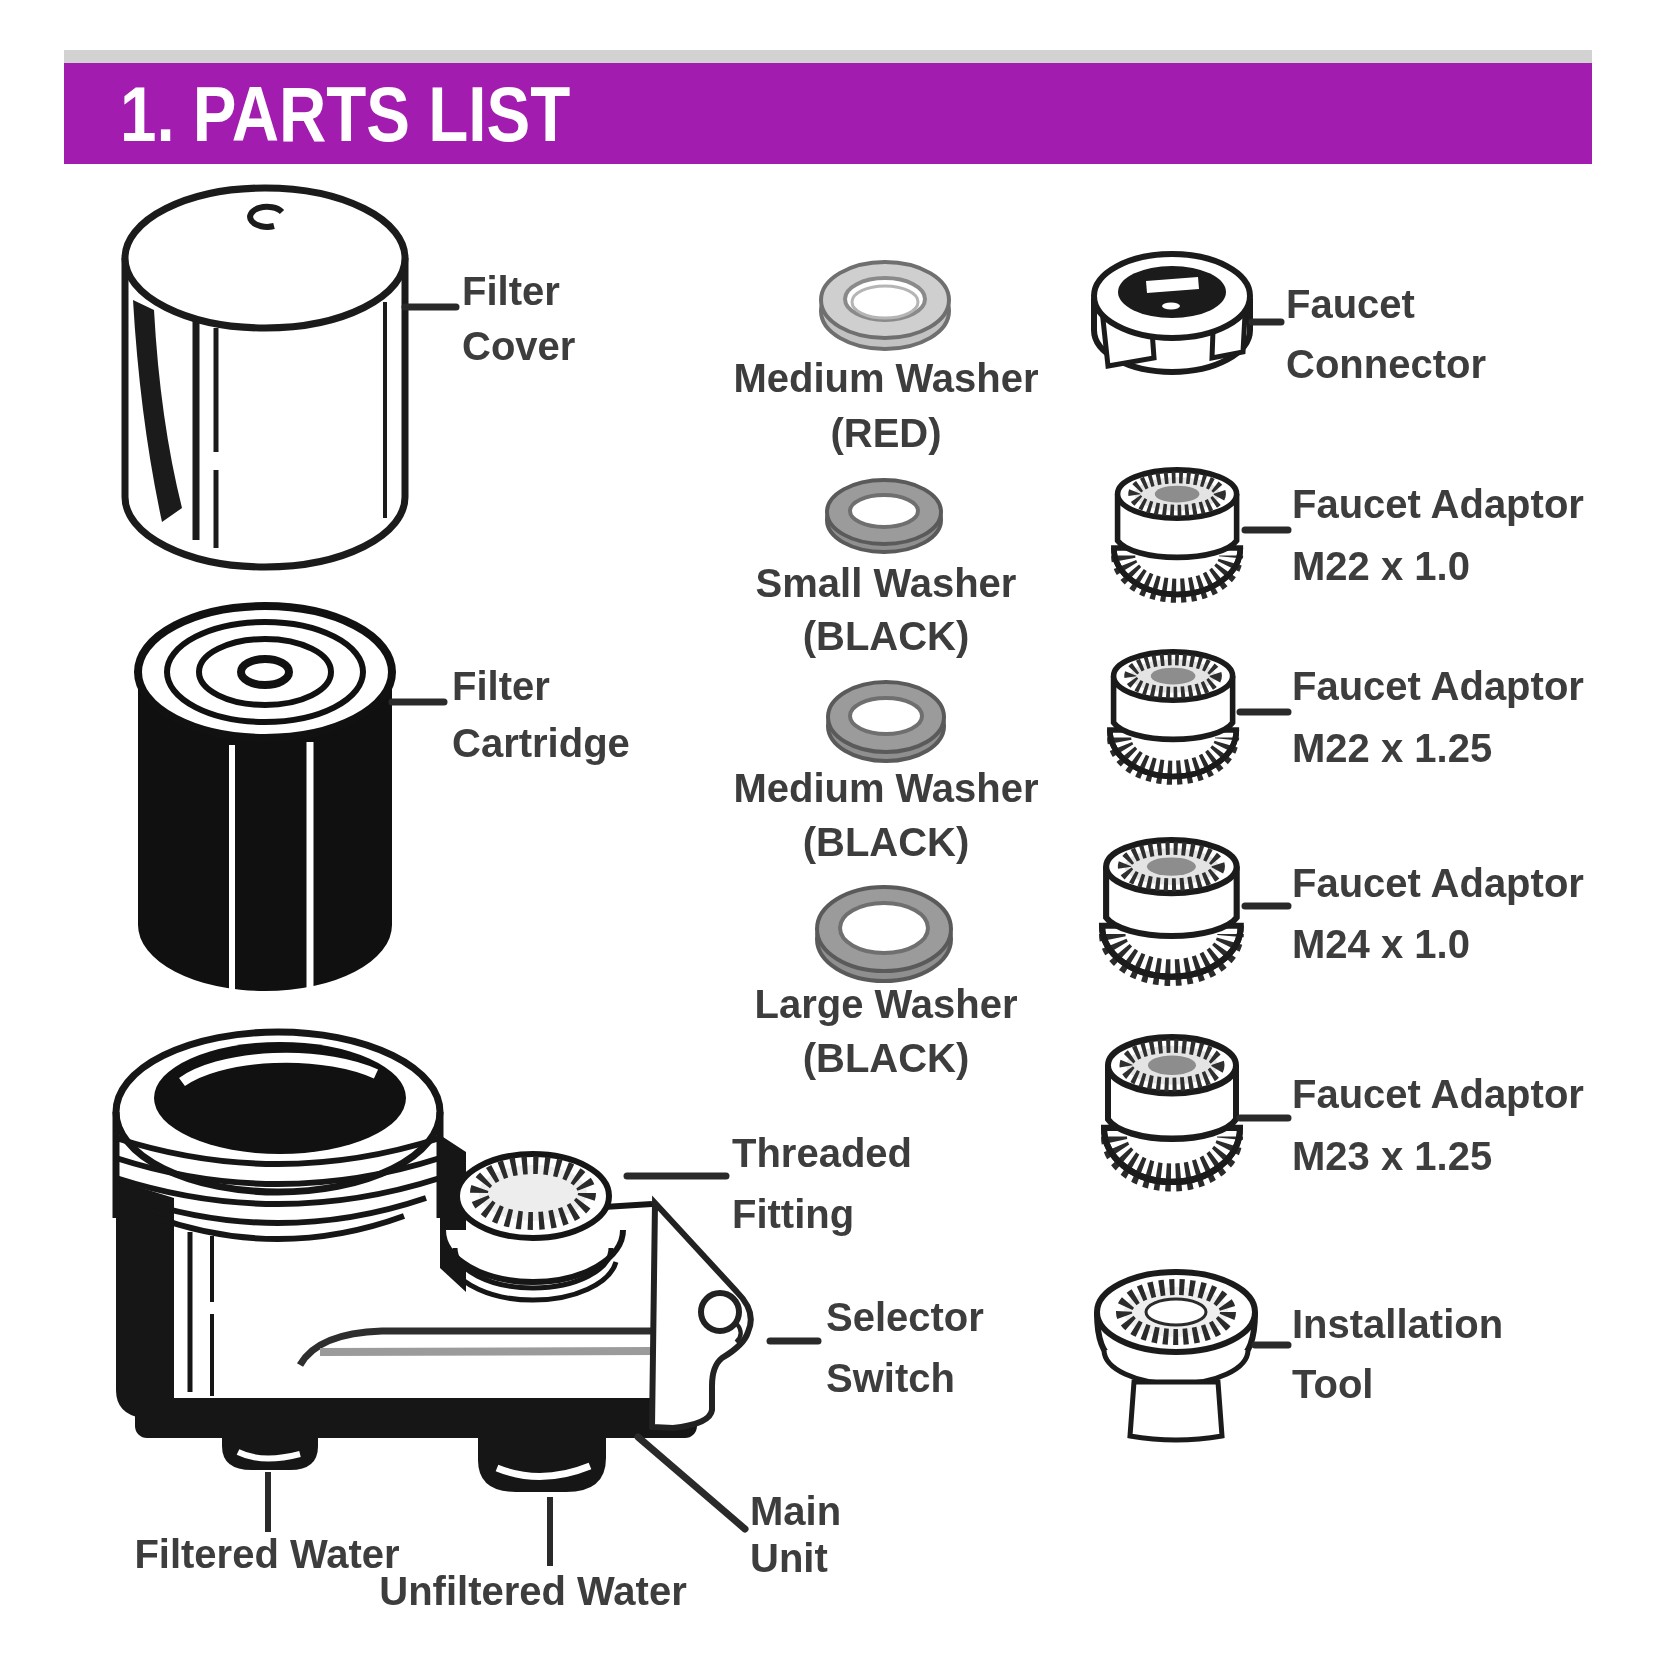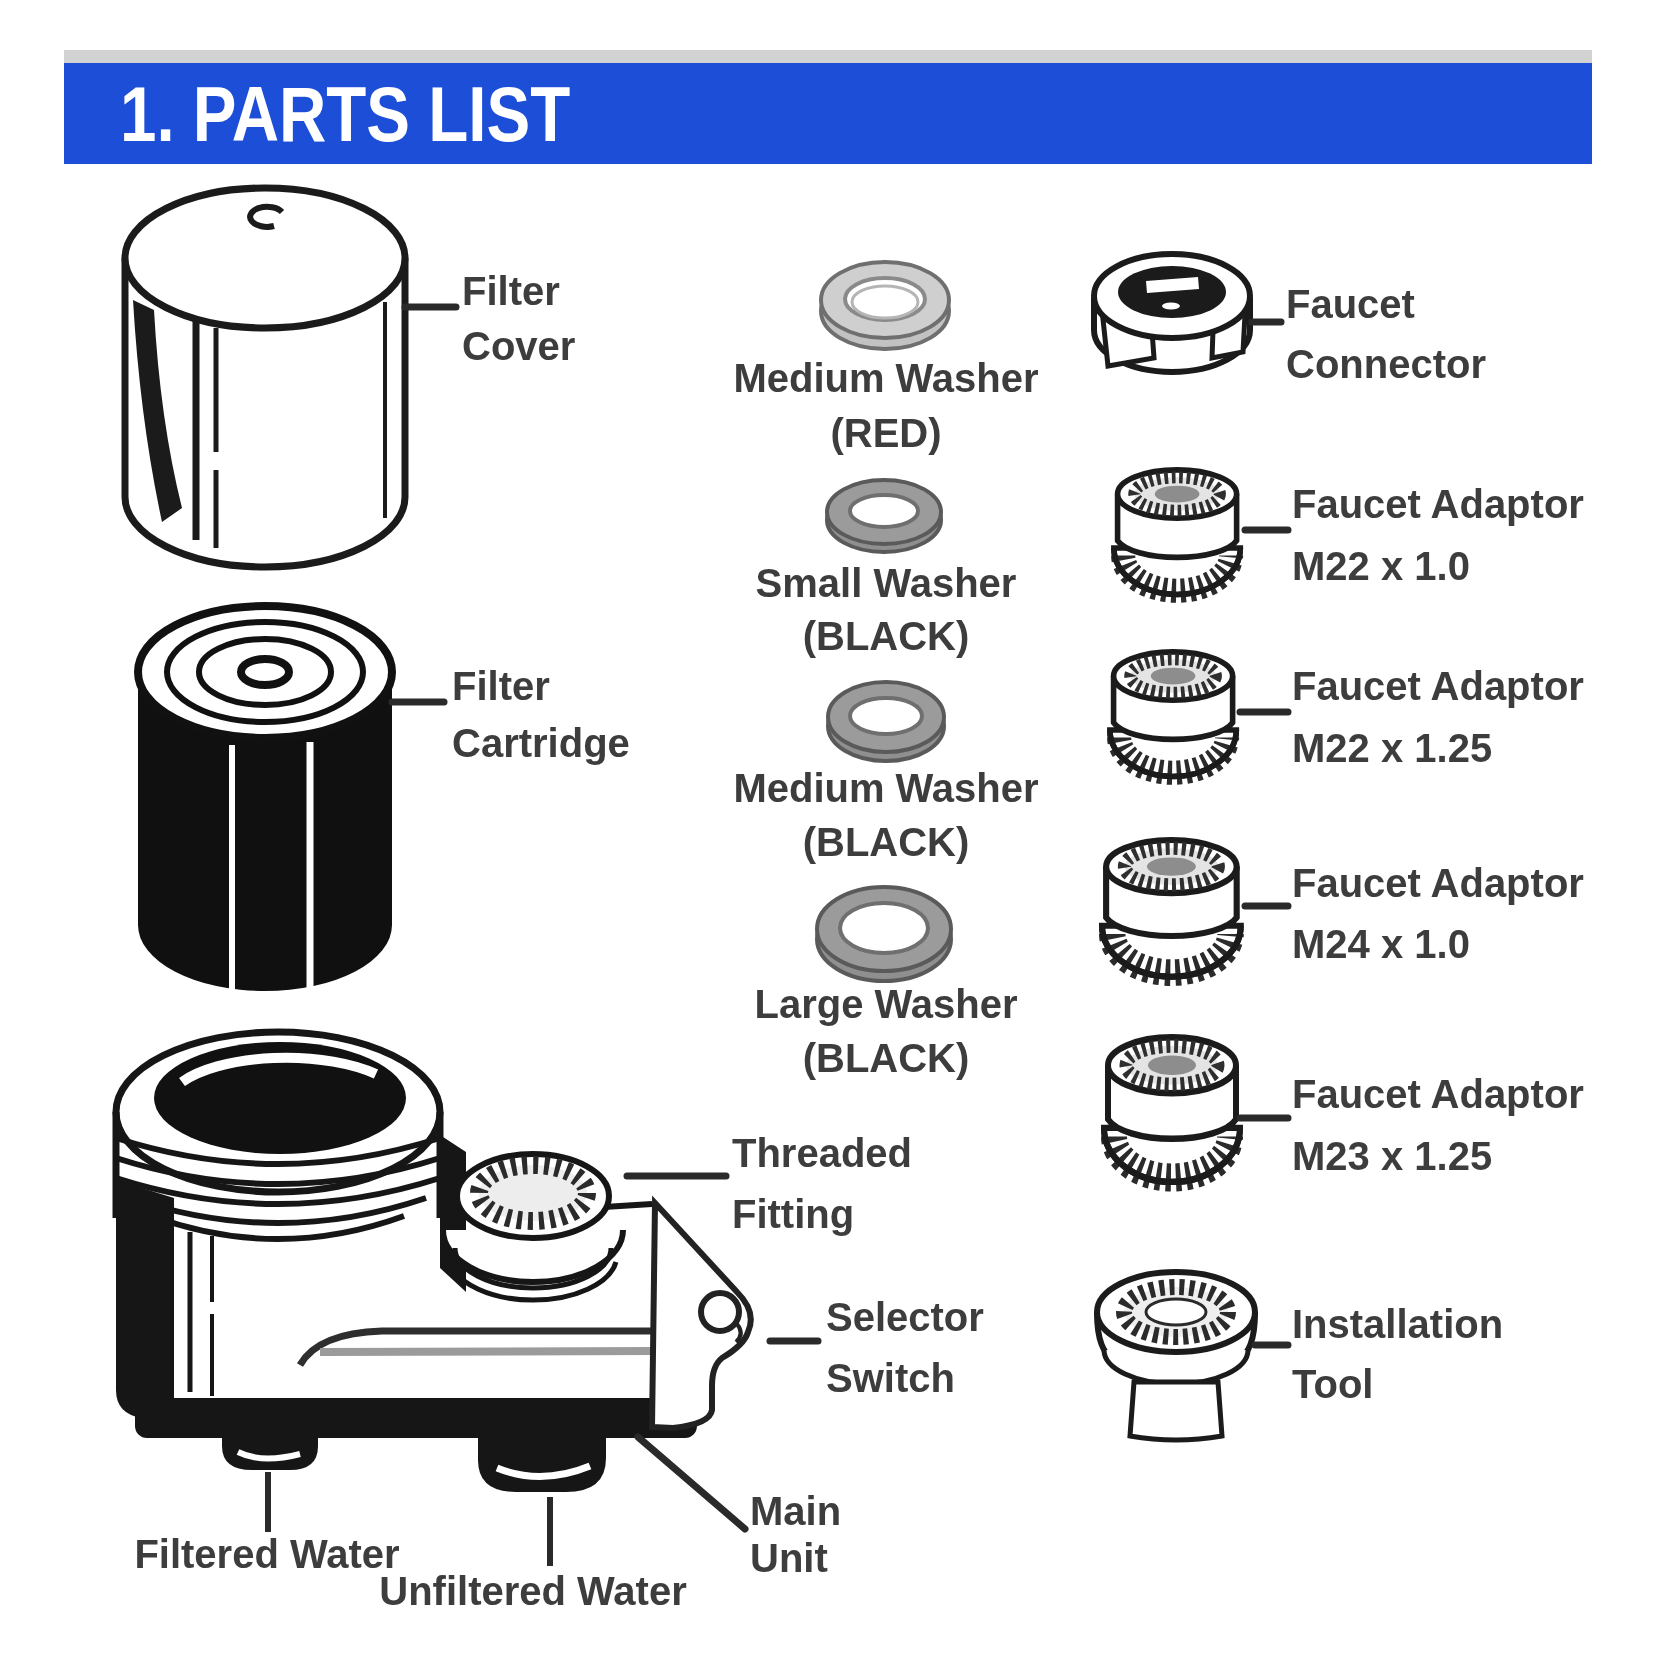--- a/index.html
+++ b/index.html
@@ -1,20 +1,20 @@
 <!DOCTYPE html>
 <html><head>
 <meta charset="utf-8">
 <style>
   html,body{margin:0;padding:0;background:#ffffff;}
   #page{position:relative;width:1655px;height:1656px;background:#ffffff;overflow:hidden;
         font-family:"Liberation Sans",sans-serif;}
   #header{position:absolute;left:64px;top:50px;width:1528px;}
   #header .strip{height:13px;background:#d2d2d2;}
-  #header .bar{height:101px;background:#1d4ed8;display:flex;align-items:center;padding-left:56px;}
+  #header .bar{height:101px;background:#a21caf;display:flex;align-items:center;padding-left:56px;}
   #header .bar span{color:#ffffff;font-size:78px;font-weight:800;line-height:1;
         letter-spacing:0px;transform:scaleX(0.84);transform-origin:left center;white-space:nowrap;}
   svg{position:absolute;left:0;top:0;}
   text{font-family:"Liberation Sans",sans-serif;font-weight:700;fill:#3d3d3d;font-size:40px;}
   .ctr{text-anchor:middle;}
 </style>
 </head>
 <body>
 
 <div id="page">

